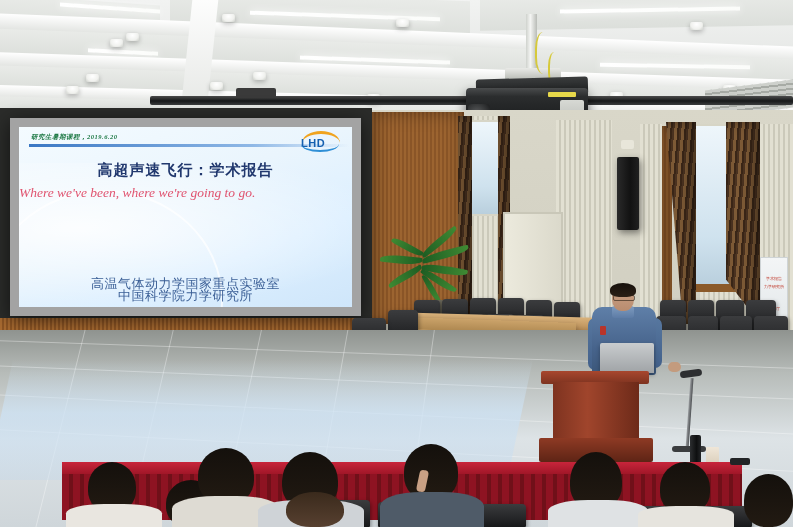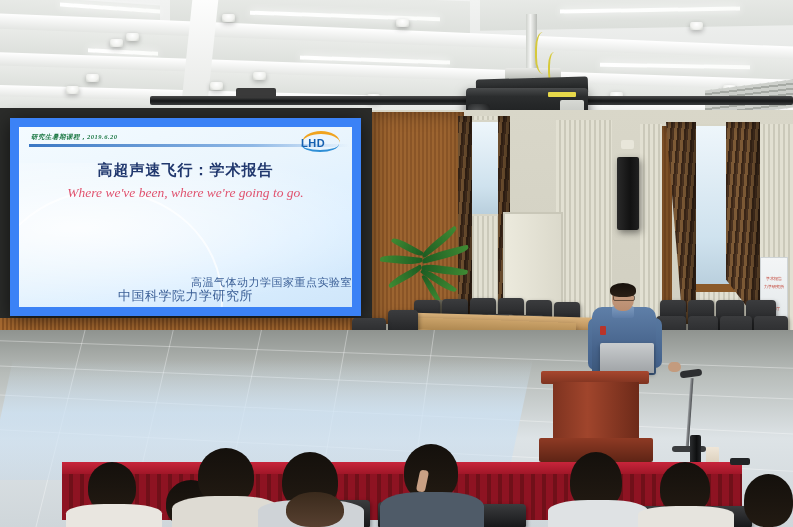--- a/index.html
+++ b/index.html
@@ -49,21 +49,21 @@
     background:repeating-linear-gradient(90deg,#9c6430 0 2px,#8a5527 2px 4px);
     box-shadow:inset 0 0 18px rgba(0,0,0,.35);}
   .ribbed-wall{position:absolute;
     background:repeating-linear-gradient(90deg,#e2e0d2 0 3px,#cbc9ba 3px 5px);}
   #stage-front{left:0;top:318px;width:372px;height:32px;
     background:repeating-linear-gradient(90deg,#a96b31 0 2px,#8d5524 2px 4px);
     border-bottom:4px solid #5c3a18;}
 
   
   #screen-frame{left:10px;top:118px;width:351px;height:198px;
-    background:#111;border:9px solid #3b82f6;box-sizing:border-box;
+    background:#111;border:9px solid #a3a3a3;box-sizing:border-box;
     box-shadow:0 4px 18px rgba(0,0,0,.6);}
   #slide{position:absolute;left:0;top:0;width:100%;height:100%;
     background:linear-gradient(160deg,#f4fbff 0%,#eaf5fd 40%,#dcefff 70%,#cfe6fa 100%);
     overflow:hidden;}
   #slide-glow{position:absolute;left:-30%;top:20%;width:160%;height:90%;
     background:radial-gradient(ellipse at 30% 40%,rgba(255,255,255,.85),rgba(255,255,255,0) 60%);}
   #slide-arc{position:absolute;left:-10%;top:35%;width:70%;height:120%;
     border:2px solid rgba(255,255,255,.7);border-radius:50%;}
   #slide-head{position:absolute;left:12px;top:6px;font-size:6.5px;color:#1f7a46;
     font-family:"Liberation Serif",serif;font-style:italic;font-weight:bold;letter-spacing:.5px;
@@ -73,27 +73,27 @@
   #slide-logo{position:absolute;right:8px;top:3px;width:48px;height:24px;}
   #logo-swoosh{position:absolute;left:6px;top:1px;width:38px;height:9px;
     border-top:3px solid #f0a31e;border-radius:50%/100% 100% 0 0;}
   #logo-text{position:absolute;left:5px;top:7px;font-size:11px;font-weight:bold;color:#1560b0;
     letter-spacing:.5px;font-family:"Liberation Sans",sans-serif;}
   #logo-wave{position:absolute;left:5px;bottom:2px;width:38px;height:6px;
     border-bottom:2px solid #2f8fd6;border-radius:50%/0 0 100% 100%;}
   #slide-title{position:absolute;left:0;right:0;top:34px;text-align:center;
     font-size:15px;font-weight:bold;color:#21386e;letter-spacing:1px;
     font-family:"DejaVu Sans",sans-serif;}
-  #slide-sub{position:absolute;left:0;right:0;top:58px;text-align:center;
+  #slide-sub{position:absolute;left:0;right:0;top:58px;text-align:left;
     font-size:13.5px;font-style:italic;color:#e0536f;
     font-family:"Liberation Serif",serif;}
   #slide-author{position:absolute;left:0;right:0;top:118px;text-align:center;
     font-size:11px;color:#2f4d86;letter-spacing:3px;font-family:"DejaVu Sans",sans-serif;}
-  #slide-aff1{position:absolute;left:0;right:0;top:148px;text-align:right;
-    font-size:11px;color:#3b5f96;letter-spacing:.5px;font-family:"DejaVu Sans",sans-serif;}
+  #slide-aff1{position:absolute;left:0;right:0;top:148px;text-align:center;
+    font-size:13px;color:#3b5f96;letter-spacing:.5px;font-family:"DejaVu Sans",sans-serif;}
   #slide-aff2{position:absolute;left:0;right:0;top:160px;text-align:center;
     font-size:13px;color:#3b5f96;letter-spacing:.5px;font-family:"DejaVu Sans",sans-serif;}
 
   
   .window{position:absolute;background:linear-gradient(180deg,#eef6fb,#cfe2ee 70%,#b9cfdd);
     border:2px solid #d7d5c6;}
   .win-sill{position:absolute;background:#8b5a2a;}
   .curtain{position:absolute;
     background:repeating-linear-gradient(95deg,#4a3220 0 2px,#7d5a36 2px 5px,#3a2617 5px 7px);
     box-shadow:inset -6px 0 12px rgba(0,0,0,.45);}

